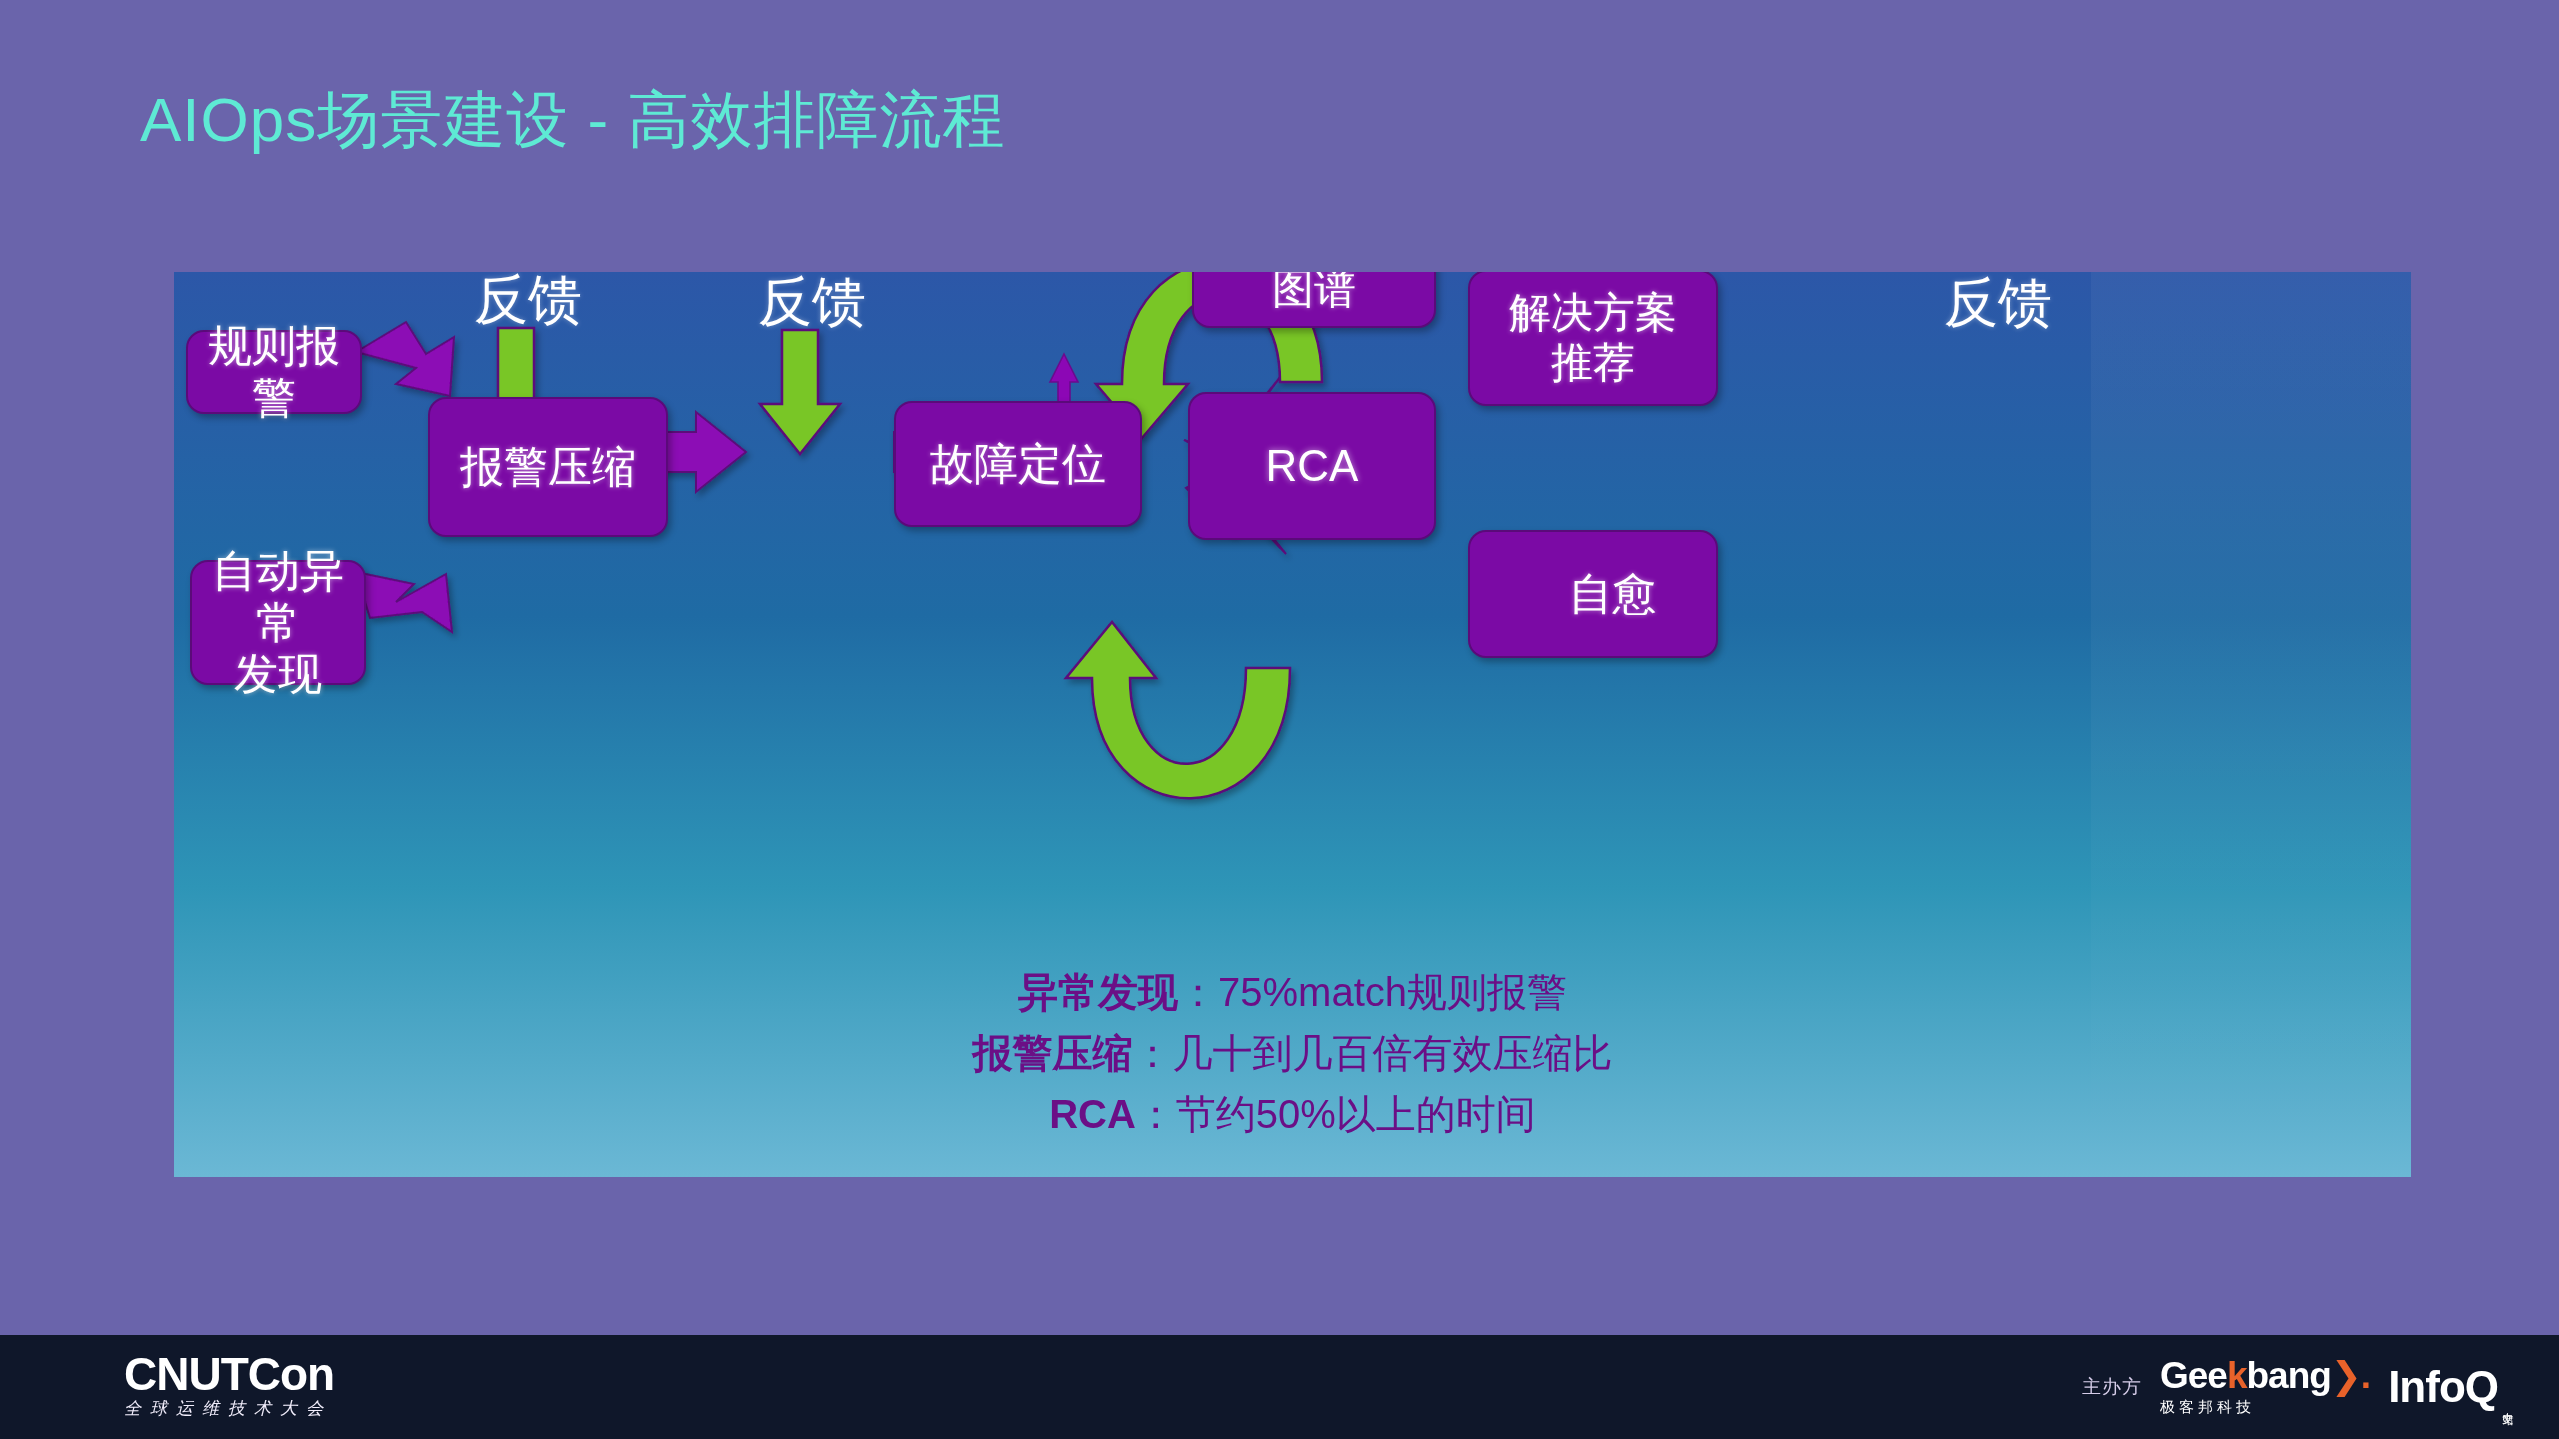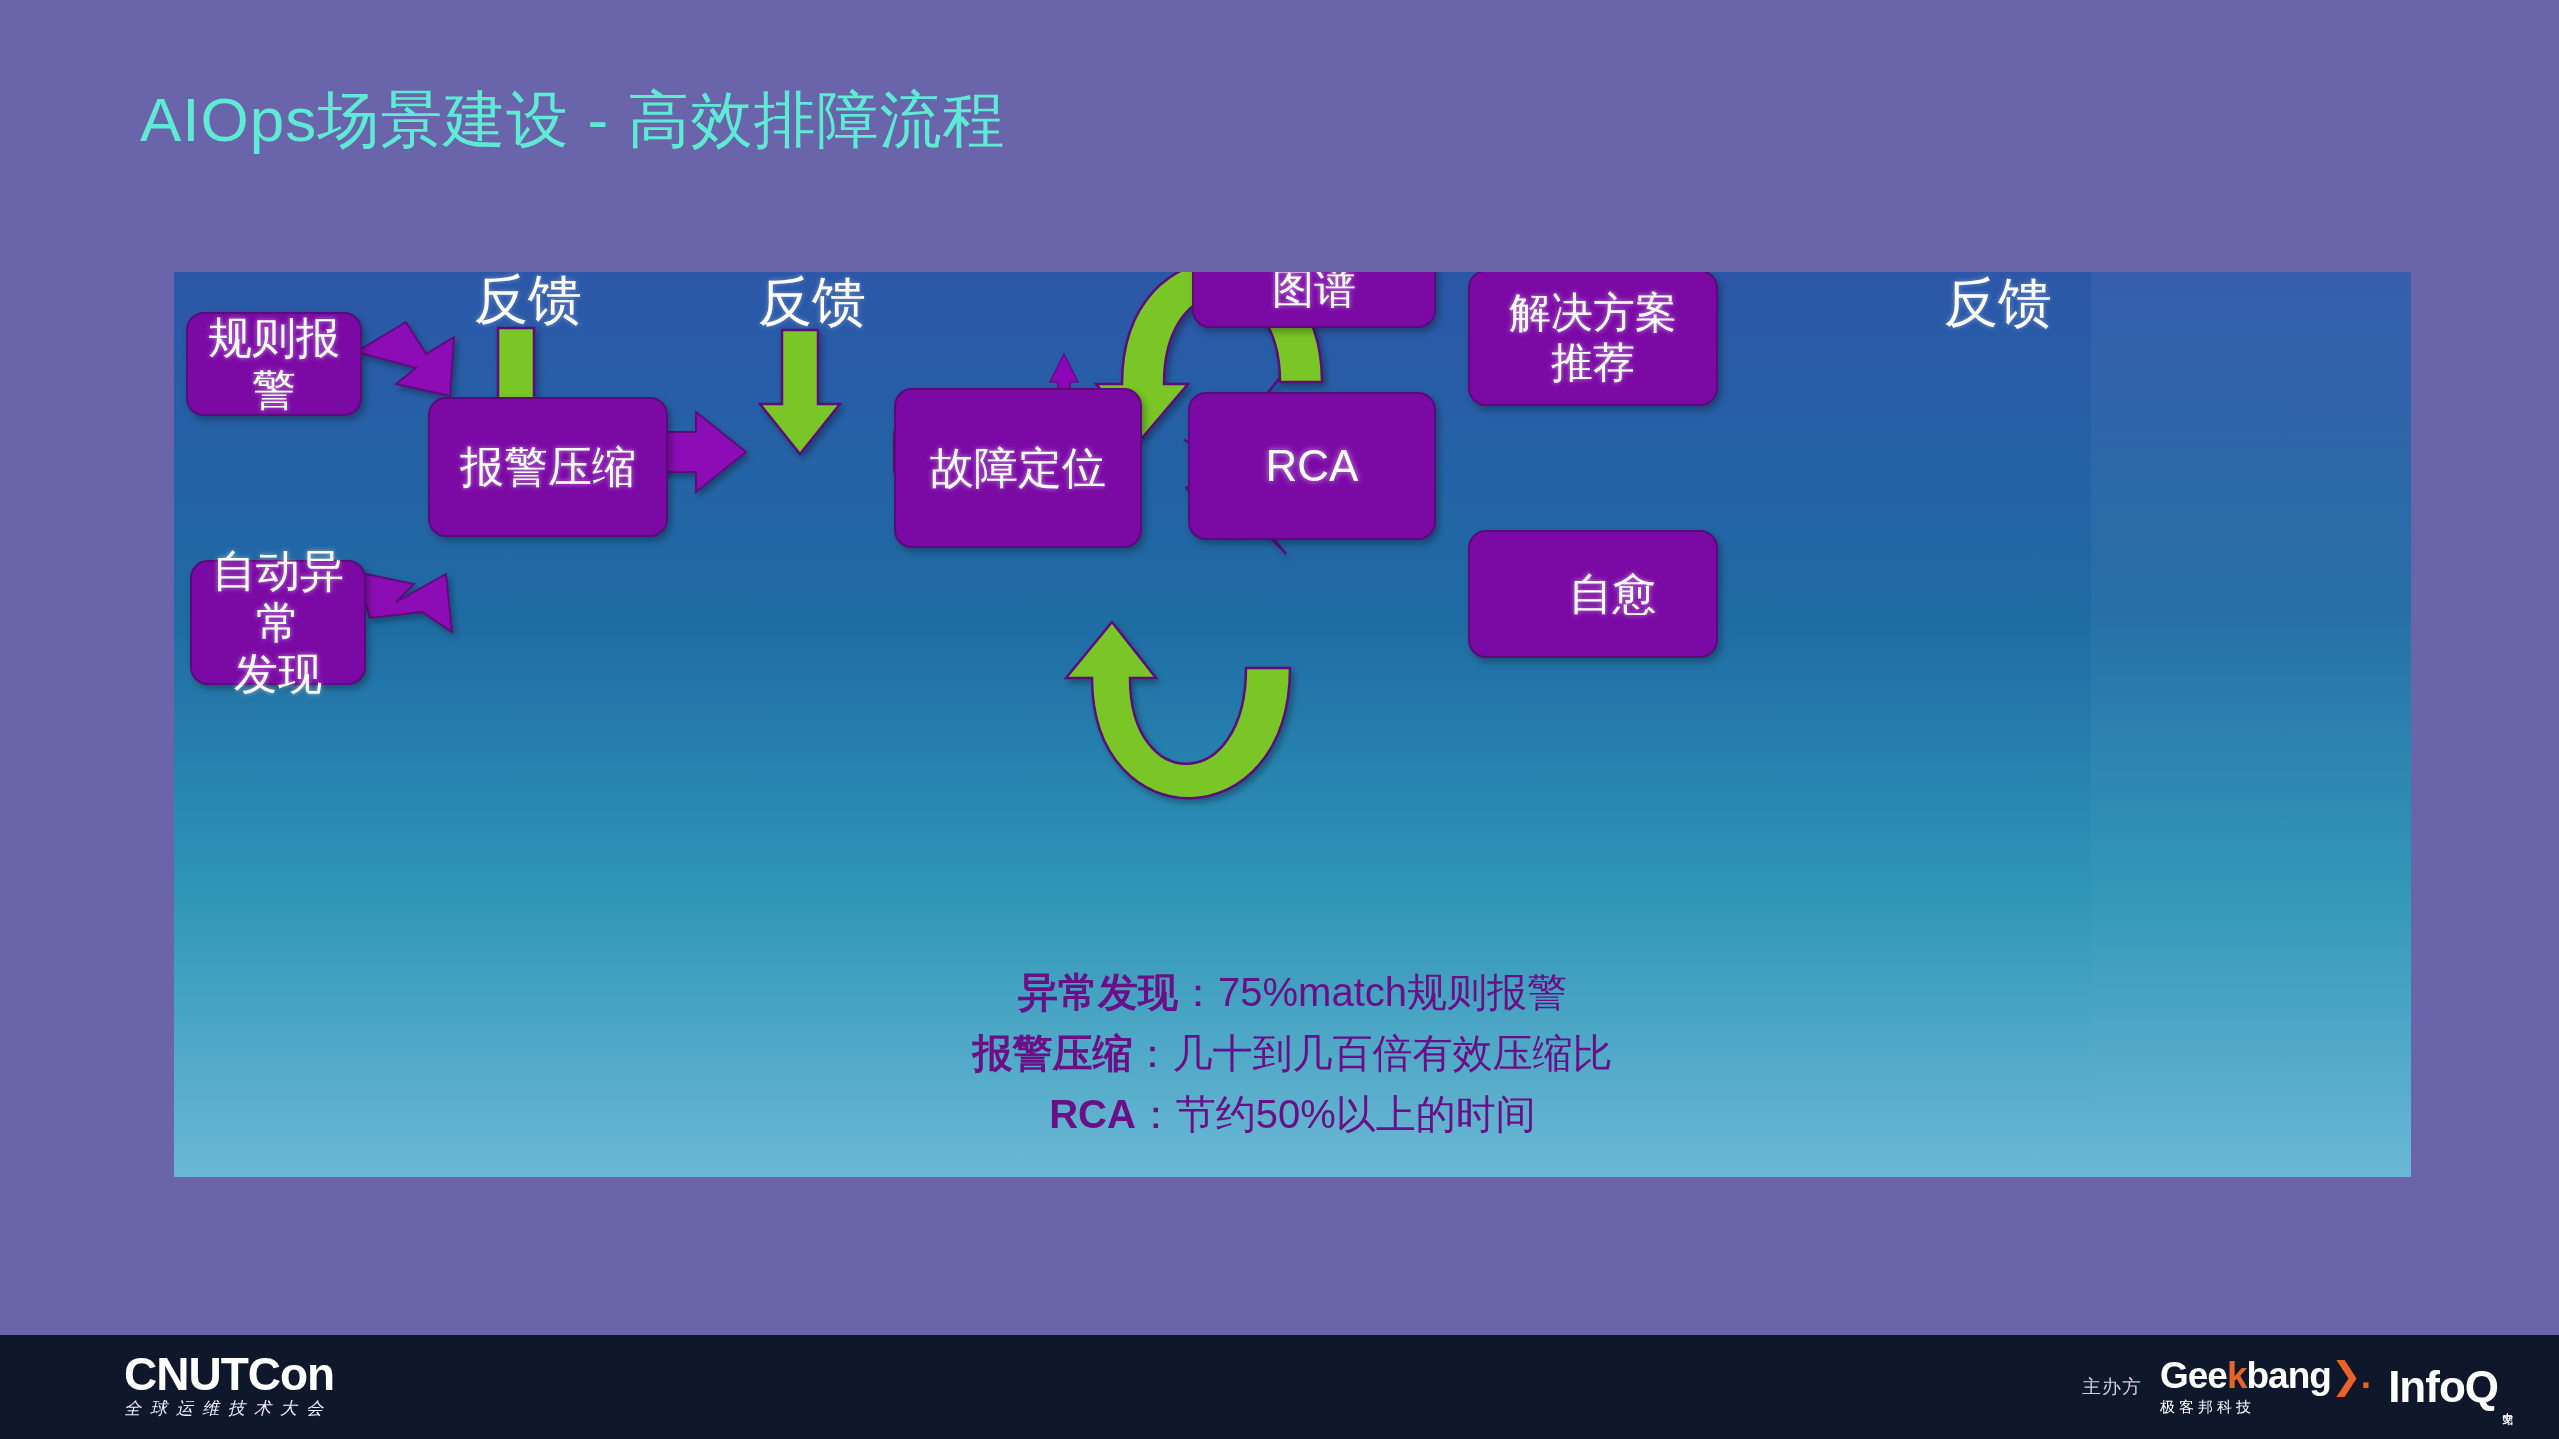--- a/index.html
+++ b/index.html
@@ -169,34 +169,34 @@
 
     <g filter="url(#softshadow)">
       <path d="M 1106,110 C 1106,-6 990,-6 990,112 L 1014,112 L 968,166 L 922,112 L 948,112 C 948,-52 1148,-52 1148,110 Z" fill="#79c628" stroke="#5b0a7a" stroke-width="2.5"></path>
     </g>
 
     <g filter="url(#softshadow)">
       <path d="M 1076,400 C 1076,526 960,526 960,410 L 986,410 L 942,354 L 896,410 L 922,410 C 922,572 1120,572 1120,400 Z" transform="translate(-4,-4)" fill="#79c628" stroke="#5b0a7a" stroke-width="2.5"></path>
     </g>
   </svg>
 
-  <div class="node" style="left:12px; top:40px; width:176px; height:104px;">
+  <div class="node" style="left:12px; top:58px; width:176px; height:84px;">
     <span>规则报警</span>
   </div>
 
   <div class="node" style="left:16px; top:288px; width:176px; height:125px;">
     <span style="white-space:pre-line;">自动异常
 发现</span>
   </div>
 
   <div class="node" style="left:254px; top:125px; width:240px; height:140px;">
     <span>报警压缩</span>
   </div>
 
-  <div class="node" style="left:720px; top:116px; width:248px; height:160px;">
+  <div class="node" style="left:720px; top:129px; width:248px; height:126px;">
     <span>故障定位</span>
   </div>
 
   <div class="node latin" style="left:1014px; top:120px; width:248px; height:148px;">
     <span>RCA</span>
   </div>
 
   <div class="node small" style="left:1018px; top:-72px; width:244px; height:128px;">
     <span style="white-space:pre-line;">运维知识
 图谱</span>

